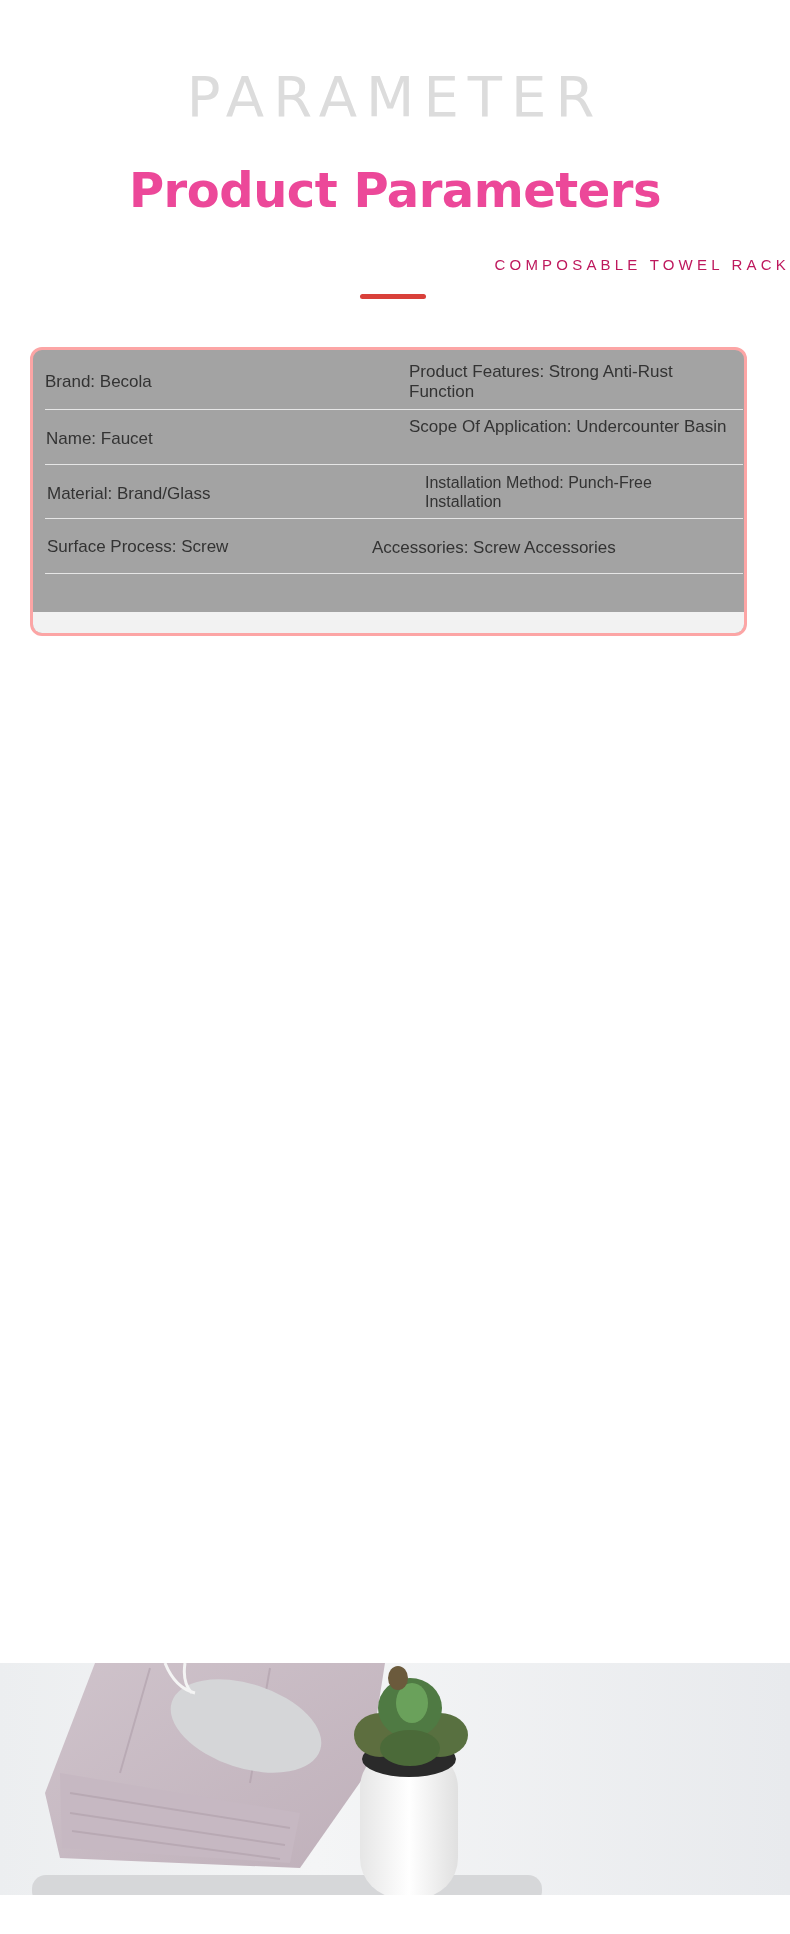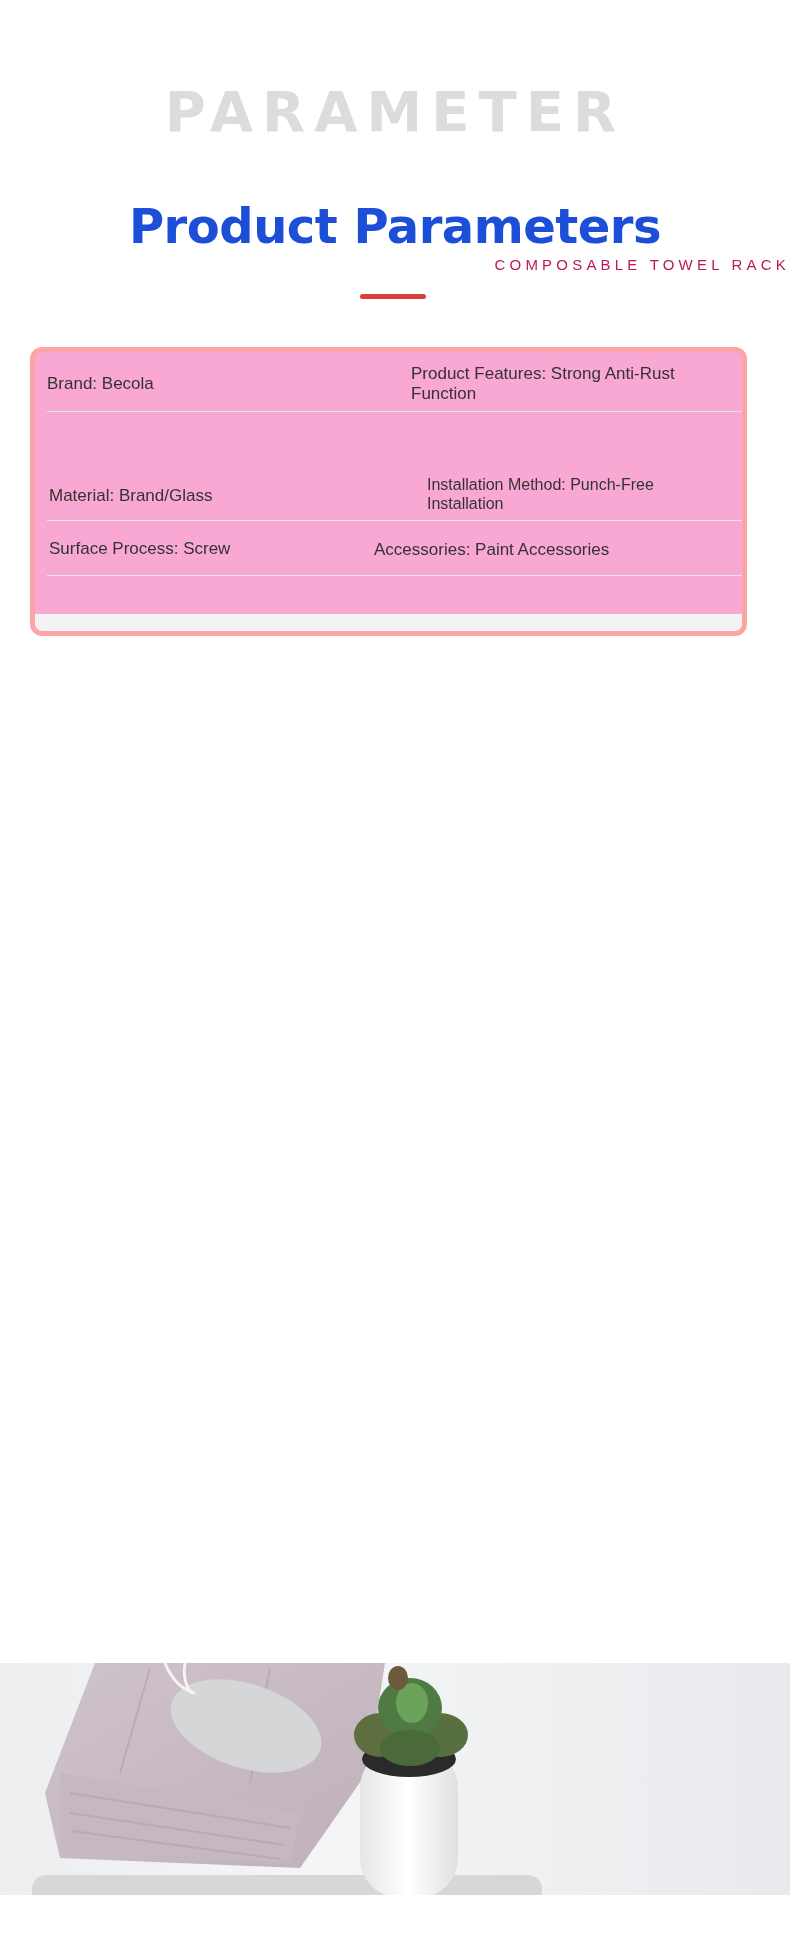--- a/index.html
+++ b/index.html
@@ -1,40 +1,40 @@
 <!DOCTYPE html>
 <html><head>
 <meta charset="utf-8">
 <style>
   * { box-sizing: border-box; margin: 0; padding: 0; }
   html, body { width: 790px; height: 1934px; background: #ffffff; overflow: hidden; }
   body { position: relative; font-family: "Liberation Sans", "DejaVu Sans", sans-serif; color: #222; }
 
   .hdr-watermark {
-    position: absolute; left: 0; top: 80px; width: 790px; text-align: center;
-    font-family: "DejaVu Sans", sans-serif; font-weight: 700; font-size: 56px;
+    position: absolute; left: 0; top: 65px; width: 790px; text-align: center;
+    font-family: "DejaVu Sans", sans-serif; font-weight: 400; font-size: 56px;
     letter-spacing: 9px; color: #dcdcdc; line-height: 64px;
   }
   .hdr-title {
     position: absolute; left: 0; top: 158px; width: 790px; text-align: center;
     font-family: "DejaVu Sans", sans-serif; font-weight: bold; font-size: 48px;
-    color: #1d4ed8; letter-spacing: -0.5px; line-height: 64px; margin-top: 36px;
+    color: #ec4899; letter-spacing: -0.5px; line-height: 64px;
   }
   .hdr-sub {
     position: absolute; left: 0; top: 258px; width: 790px; text-align: right;
     font-size: 15px; letter-spacing: 4.2px; color: #be185d; line-height: 14px;
   }
   .hdr-bar {
     position: absolute; left: 360px; top: 294px; width: 66px; height: 5px;
     background: #d9403a; border-radius: 3px;
   }
 
   .card {
     position: absolute; left: 30px; top: 347px; width: 717px; height: 289px;
-    border: 5px solid #fca5a5; border-radius: 12px; background: #f9a8d4; overflow: hidden;
+    border: 3px solid #fca5a5; border-radius: 12px; background: #a3a3a3; overflow: hidden;
   }
   .spec-row {
     position: absolute; left: 12px; width: 698px; border-bottom: 1px solid #e6e6e6;
   }
   .spec-cell {
     position: absolute; font-size: 17px; color: #333; line-height: 20px;
   }
   .spec-cell.small { font-size: 16px; line-height: 19px; margin-left: 16px; }
 
   .drawing {
@@ -56,29 +56,33 @@
 <div class="hdr-sub">COMPOSABLE TOWEL RACK</div>
 <div class="hdr-bar"></div>
 
 <div class="card">
 
   <div class="spec-row" style="top:0; height:60px;">
     <div class="spec-cell" style="left:0; top:22px;">Brand: Becola</div>
     <div class="spec-cell" style="left:364px; top:12px; width:320px;">Product Features: Strong Anti-Rust Function</div>
   </div>
 
+  <div class="spec-row" style="top:60px; height:55px;">
+    <div class="spec-cell" style="left:1px; top:19px;">Name: Faucet</div>
+    <div class="spec-cell" style="left:364px; top:7px; width:320px;">Scope Of Application: Undercounter Basin</div>
+  </div>
 
   <div class="spec-row" style="top:115px; height:54px;">
     <div class="spec-cell" style="left:2px; top:19px;">Material: Brand/Glass</div>
     <div class="spec-cell small" style="left:364px; top:8px; width:260px;">Installation Method: Punch-Free Installation</div>
   </div>
 
   <div class="spec-row" style="top:169px; height:55px;">
     <div class="spec-cell" style="left:2px; top:18px;">Surface Process: Screw</div>
-    <div class="spec-cell" style="left:327px; top:19px;">Accessories: Paint Accessories</div>
+    <div class="spec-cell" style="left:327px; top:19px;">Accessories: Screw Accessories</div>
   </div>
 
   <div class="drawing">
     <svg width="717" height="966" viewBox="30 609 717 966" xmlns="http://www.w3.org/2000/svg" font-family="Liberation Sans, sans-serif" font-size="13" fill="none" stroke="#222" stroke-width="1.2">
       <defs>
         <marker id="arr" viewBox="0 0 10 10" refX="10" refY="5" markerWidth="8" markerHeight="6" orient="auto-start-reverse">
           <path d="M0,2 L10,5 L0,8 z" fill="#222" stroke="none"></path>
         </marker>
         <pattern id="braid" width="6" height="6" patternUnits="userSpaceOnUse">
           <rect width="6" height="6" fill="#e8e8e8"></rect>

